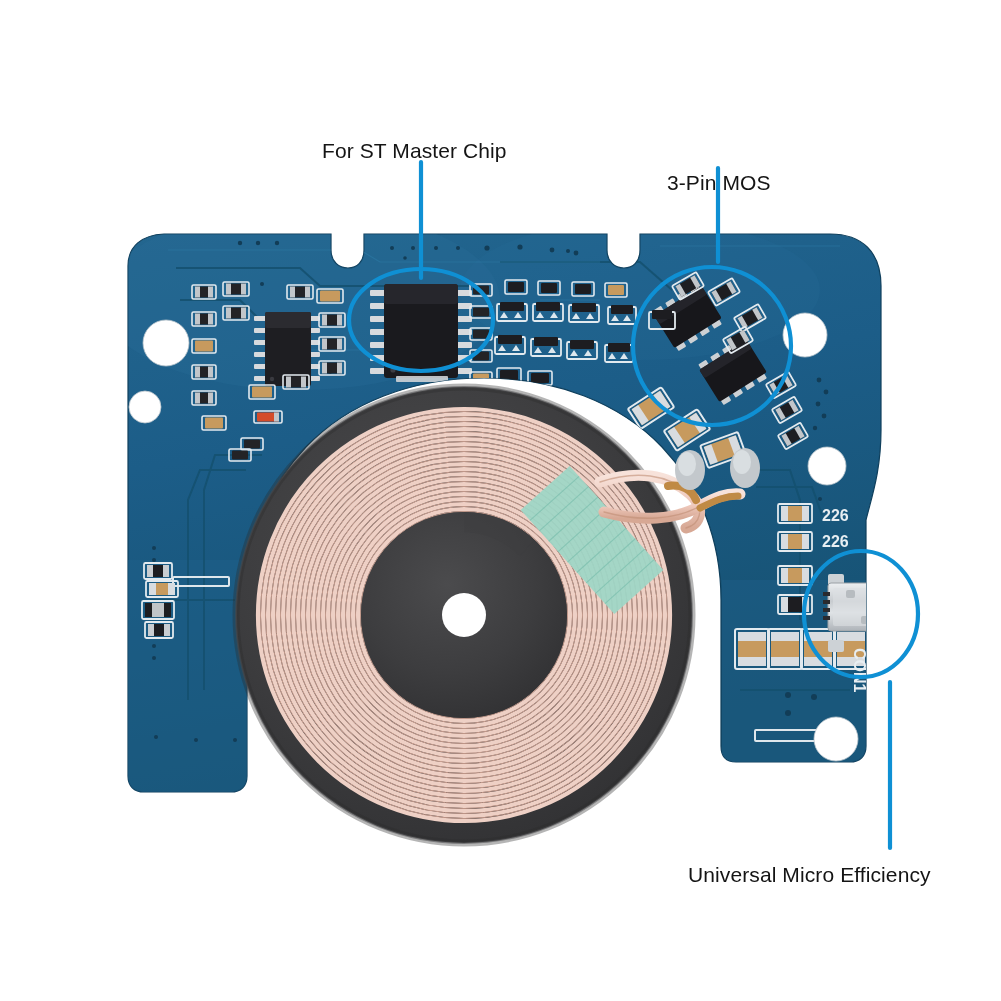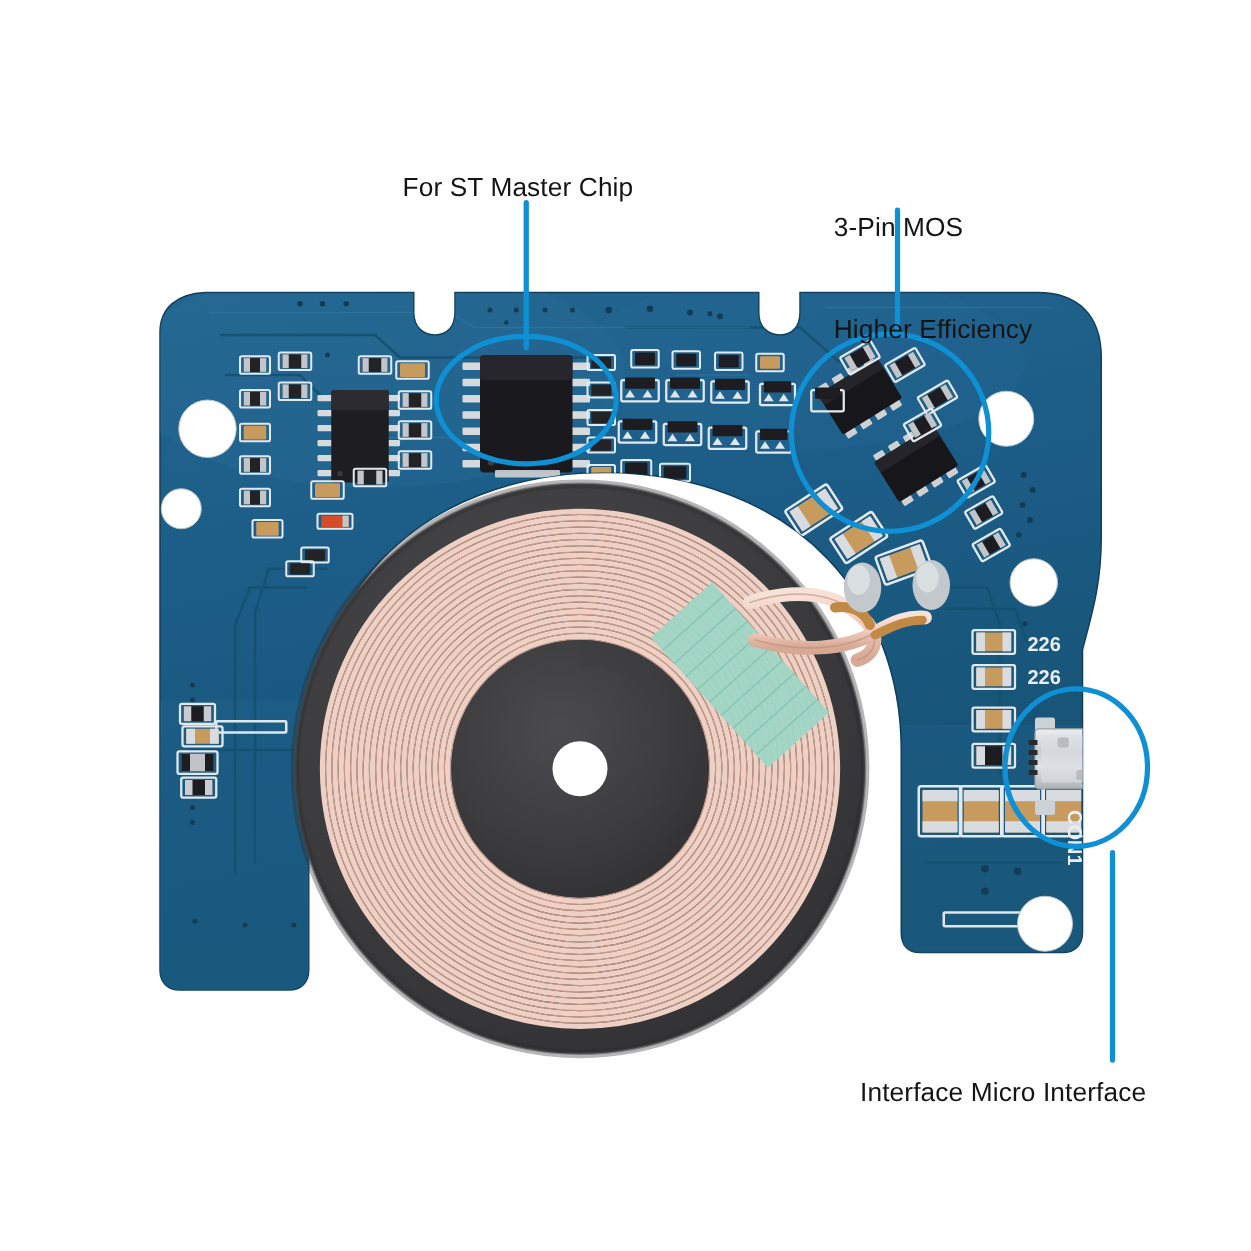--- a/index.html
+++ b/index.html
@@ -763,18 +763,17 @@
 
       <ellipse cx="861" cy="614" rx="57" ry="63"></ellipse>
       <line x1="890" y1="682" x2="890" y2="848"></line>
     </g>
   </svg>
 
   <div class="callout-label" id="lbl-st">For ST Master Chip</div>
 
   <div class="callout-label two-line" id="lbl-mos">
     <div>3-Pin MOS</div>
-    <div>Higher Efficiency</div>
   </div>
 
-  <div class="callout-label" id="lbl-usb">Interface Micro Interface</div>
+  <div class="callout-label" id="lbl-usb">Universal Micro Efficiency</div>
 
 </div>
 
 </body></html>

